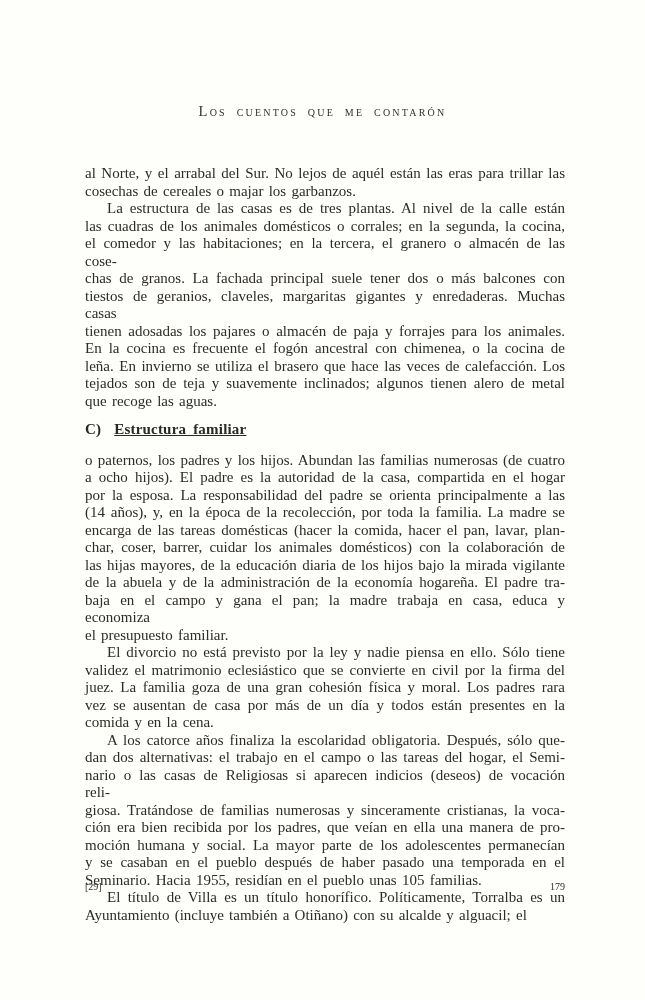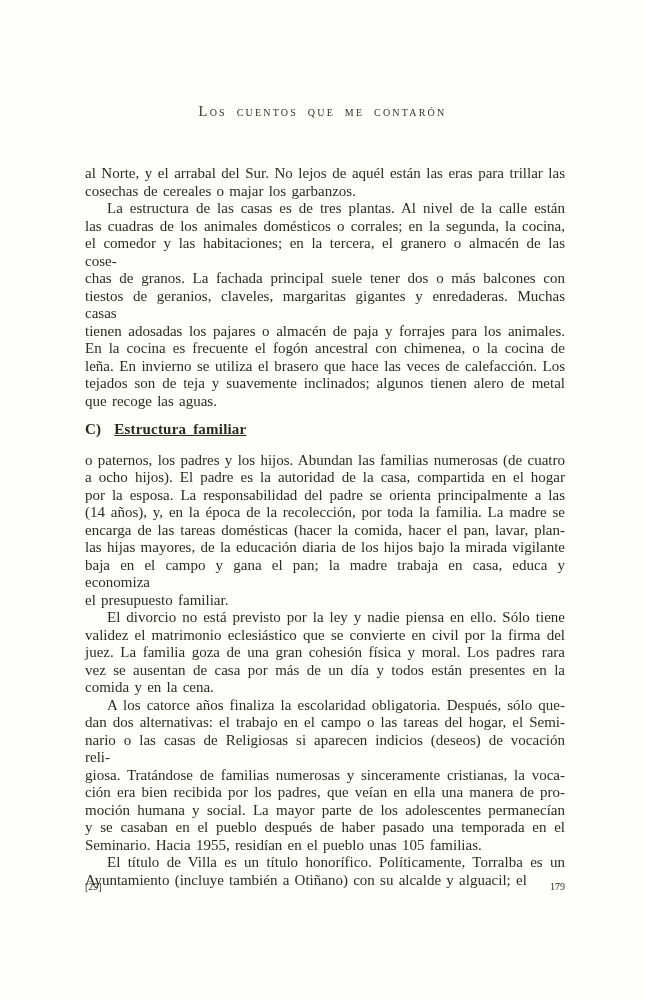--- a/index.html
+++ b/index.html
@@ -100,21 +100,23 @@
         <div class="line">tejados son de teja y suavemente inclinados; algunos tienen alero de metal</div>
         <div class="line last">que recoge las aguas.</div>
       </div>
       <div class="heading"><span class="heading-label">C)</span><span class="heading-text">Estructura familiar</span></div>
       <div class="para">
         <div class="line">o paternos, los padres y los hijos. Abundan las familias numerosas (de cuatro</div>
         <div class="line">a ocho hijos). El padre es la autoridad de la casa, compartida en el hogar</div>
         <div class="line">por la esposa. La responsabilidad del padre se orienta principalmente a las</div>
         <div class="line">(14 años), y, en la época de la recolección, por toda la familia. La madre se</div>
         <div class="line">encarga de las tareas domésticas (hacer la comida, hacer el pan, lavar, plan-</div>
+        <div class="line">char, coser, barrer, cuidar los animales domésticos) con la colaboración de</div>
         <div class="line">las hijas mayores, de la educación diaria de los hijos bajo la mirada vigilante</div>
+        <div class="line">de la abuela y de la administración de la economía hogareña. El padre tra-</div>
         <div class="line">baja en el campo y gana el pan; la madre trabaja en casa, educa y economiza</div>
         <div class="line last">el presupuesto familiar.</div>
       </div>
       <div class="para">
         <div class="line indent">El divorcio no está previsto por la ley y nadie piensa en ello. Sólo tiene</div>
         <div class="line">validez el matrimonio eclesiástico que se convierte en civil por la firma del</div>
         <div class="line">juez. La familia goza de una gran cohesión física y moral. Los padres rara</div>
         <div class="line">vez se ausentan de casa por más de un día y todos están presentes en la</div>
         <div class="line last">comida y en la cena.</div>
       </div>

